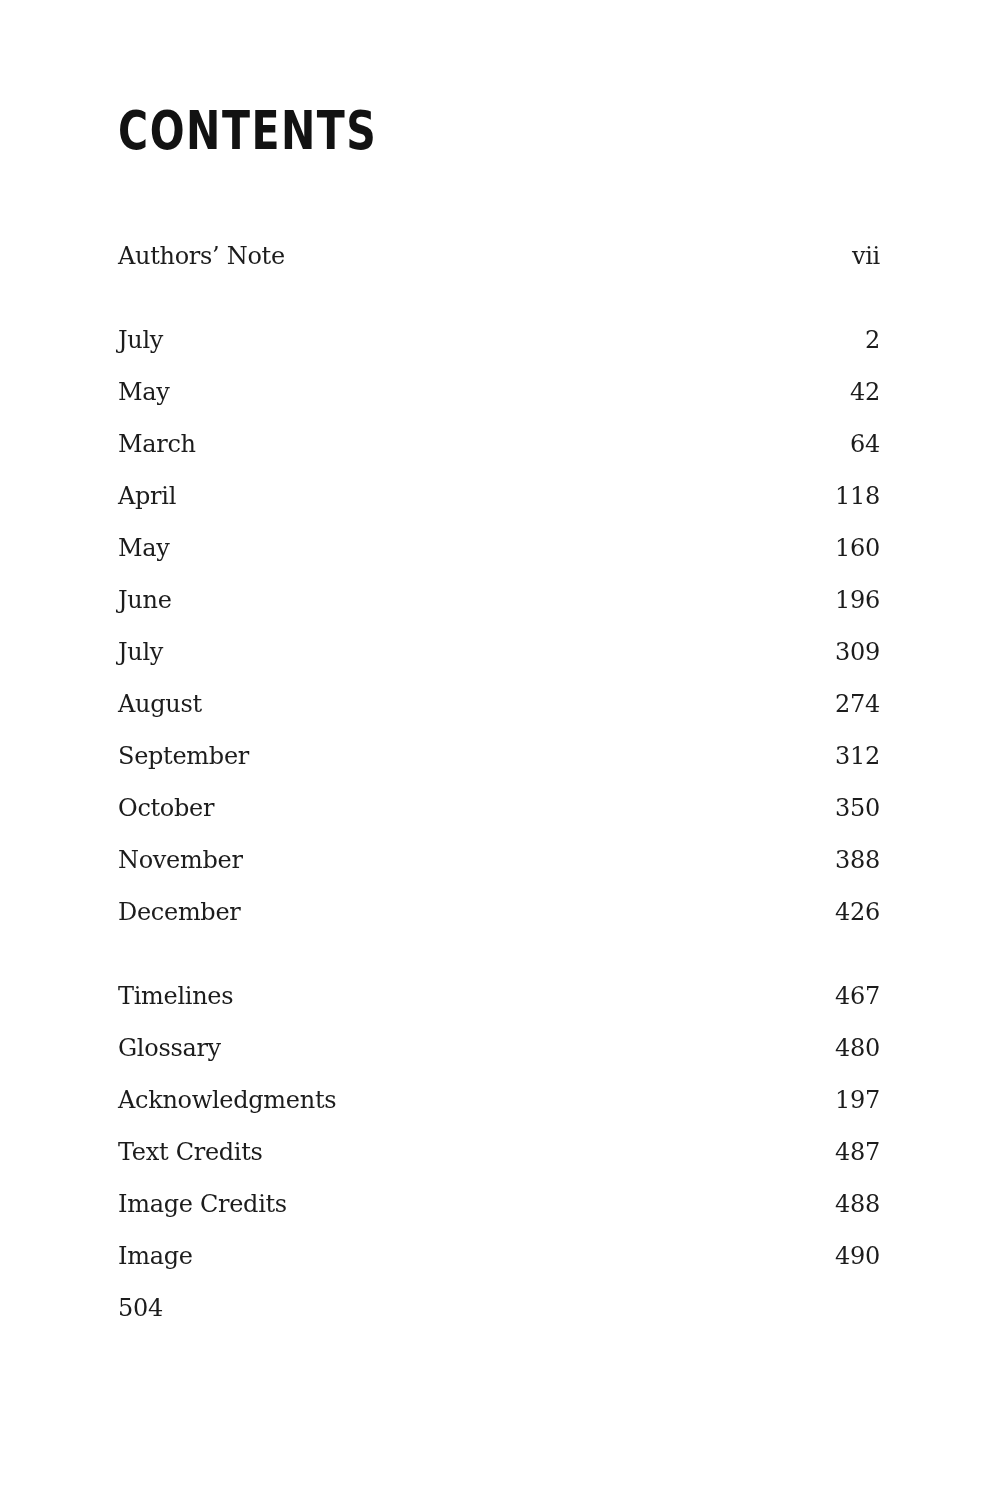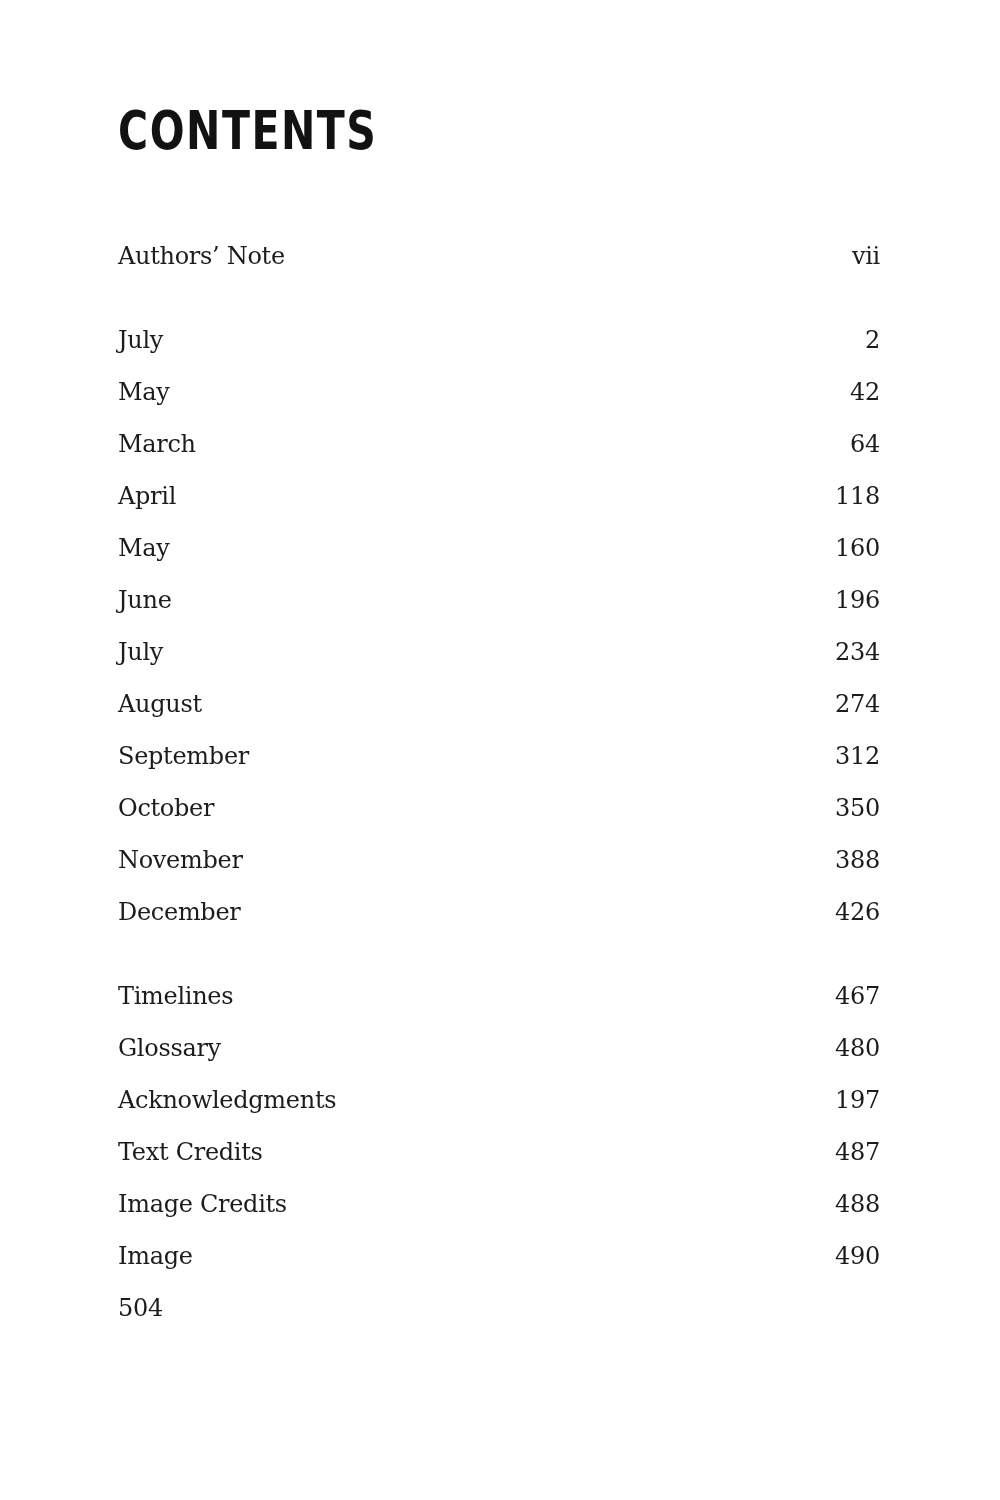--- a/index.html
+++ b/index.html
@@ -85,21 +85,21 @@
         <div class="toc-row">
           <span class="toc-label">May</span>
           <span class="toc-page">160</span>
         </div>
         <div class="toc-row">
           <span class="toc-label">June</span>
           <span class="toc-page">196</span>
         </div>
         <div class="toc-row">
           <span class="toc-label">July</span>
-          <span class="toc-page">234</span>
+          <span class="toc-page">309</span>
         </div>
         <div class="toc-row">
           <span class="toc-label">August</span>
           <span class="toc-page">274</span>
         </div>
         <div class="toc-row">
           <span class="toc-label">September</span>
           <span class="toc-page">312</span>
         </div>
         <div class="toc-row">

